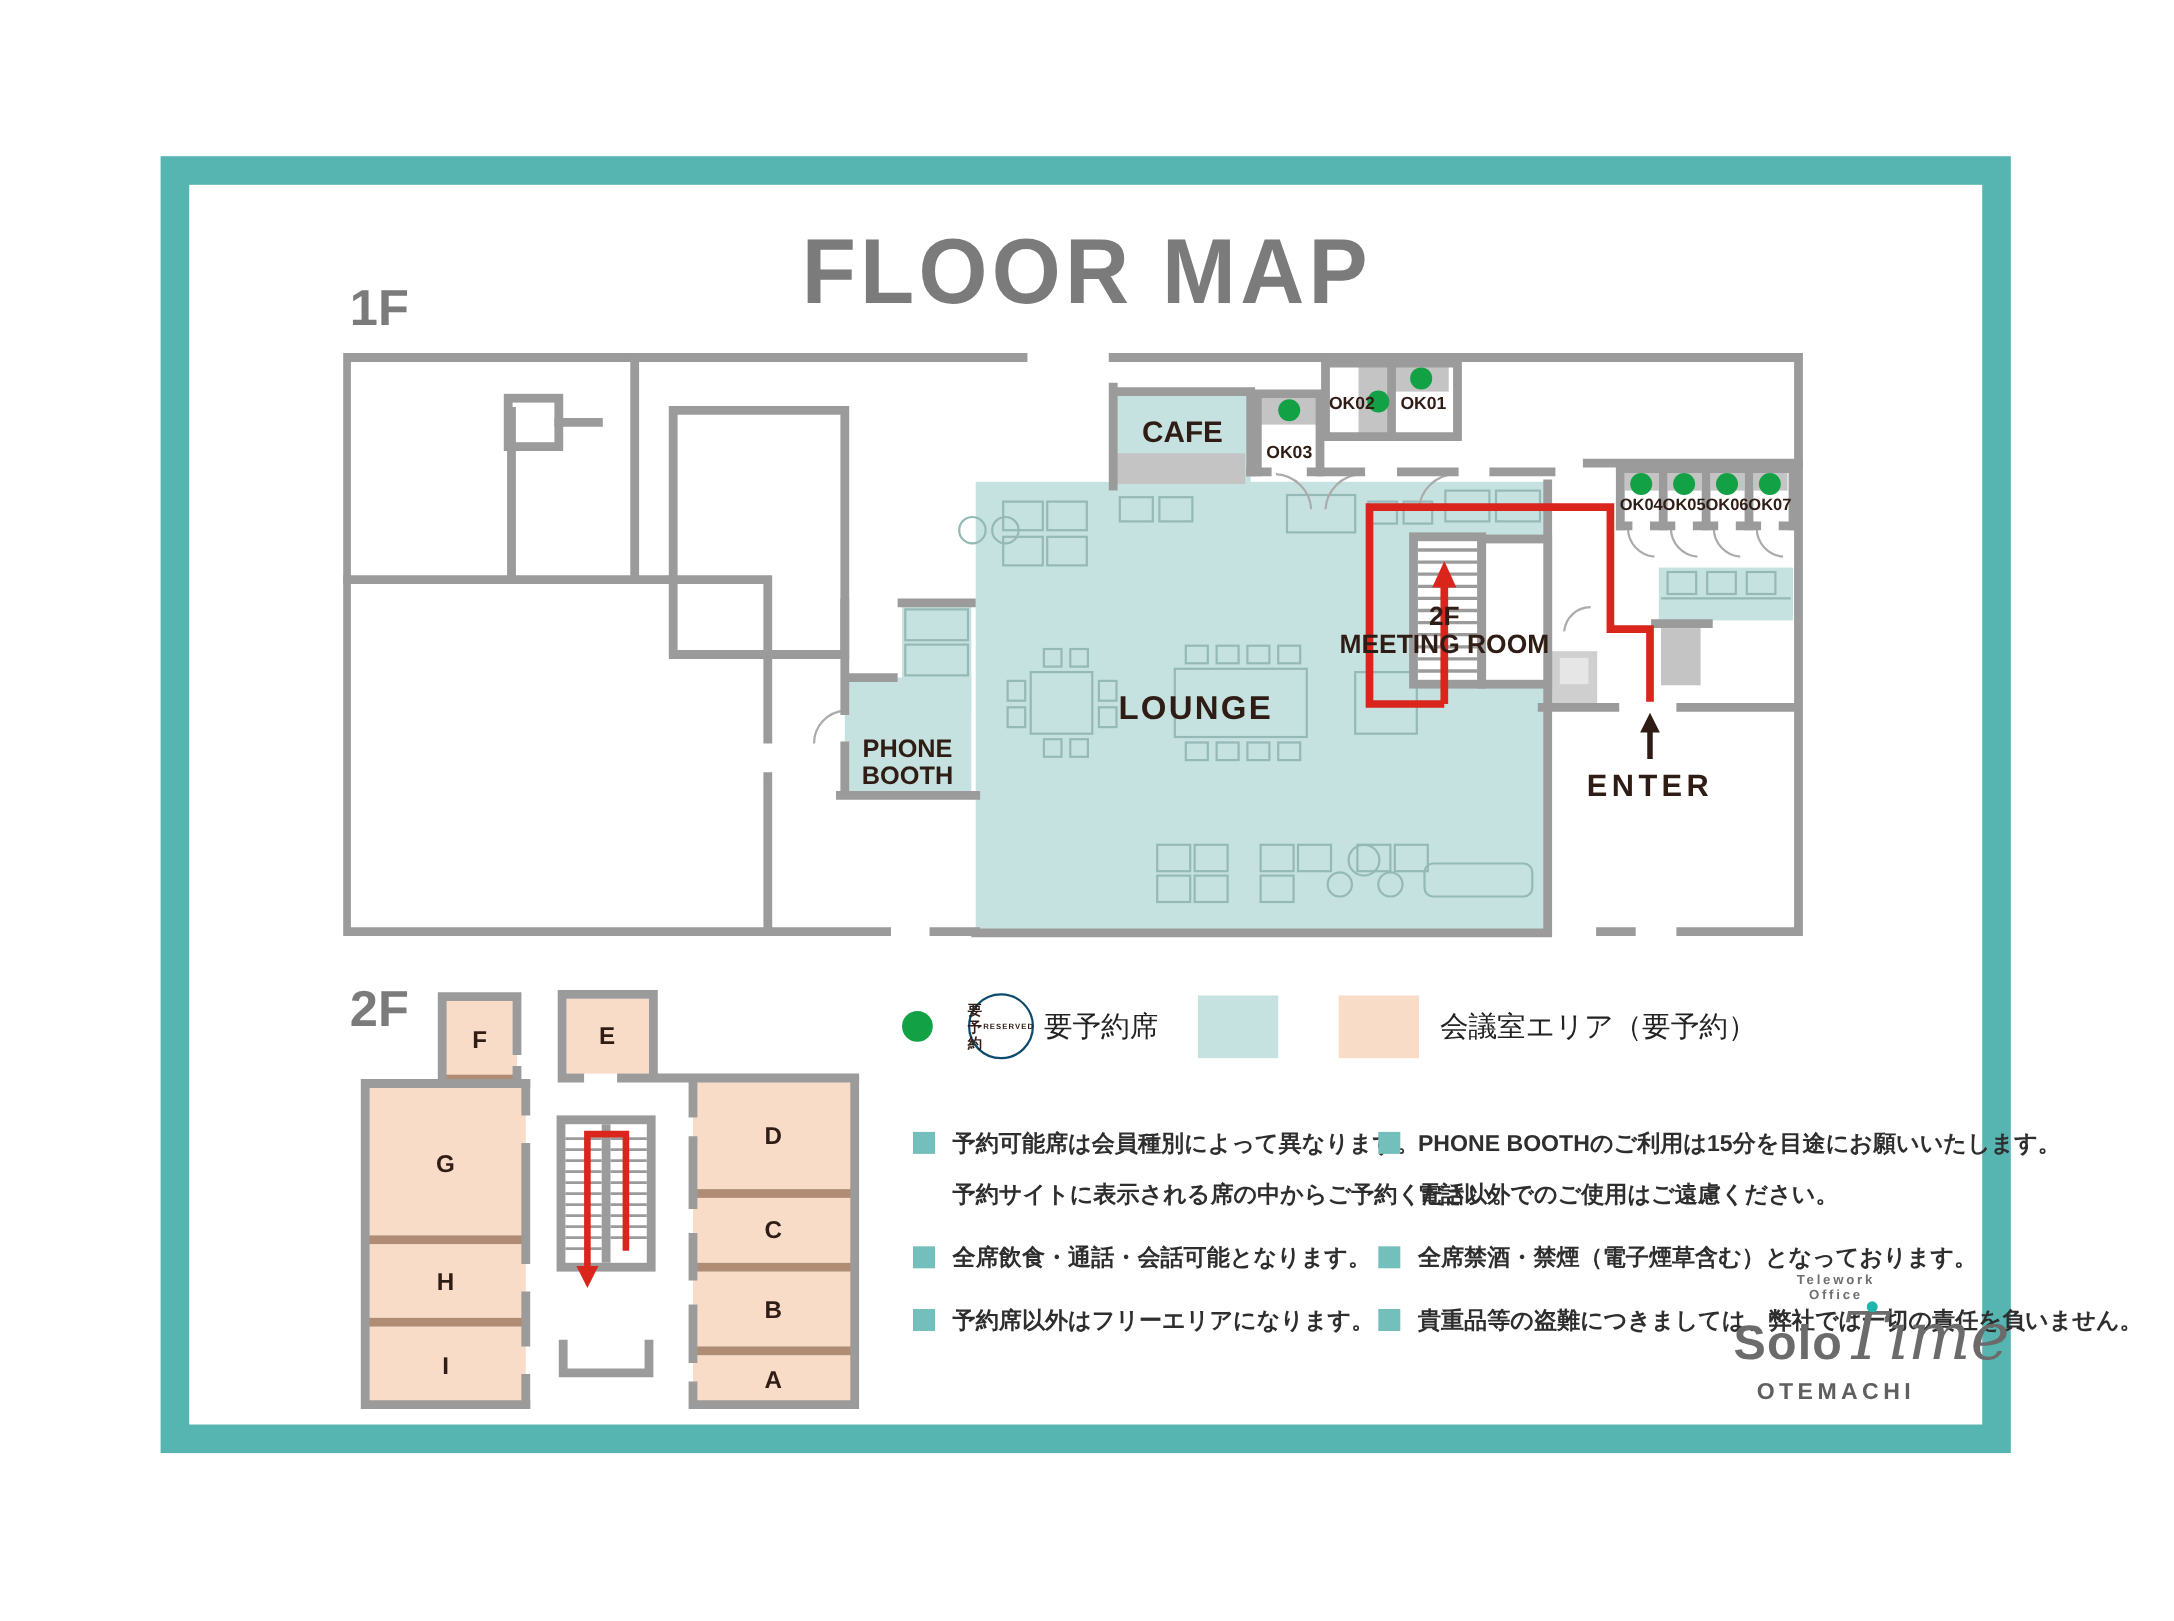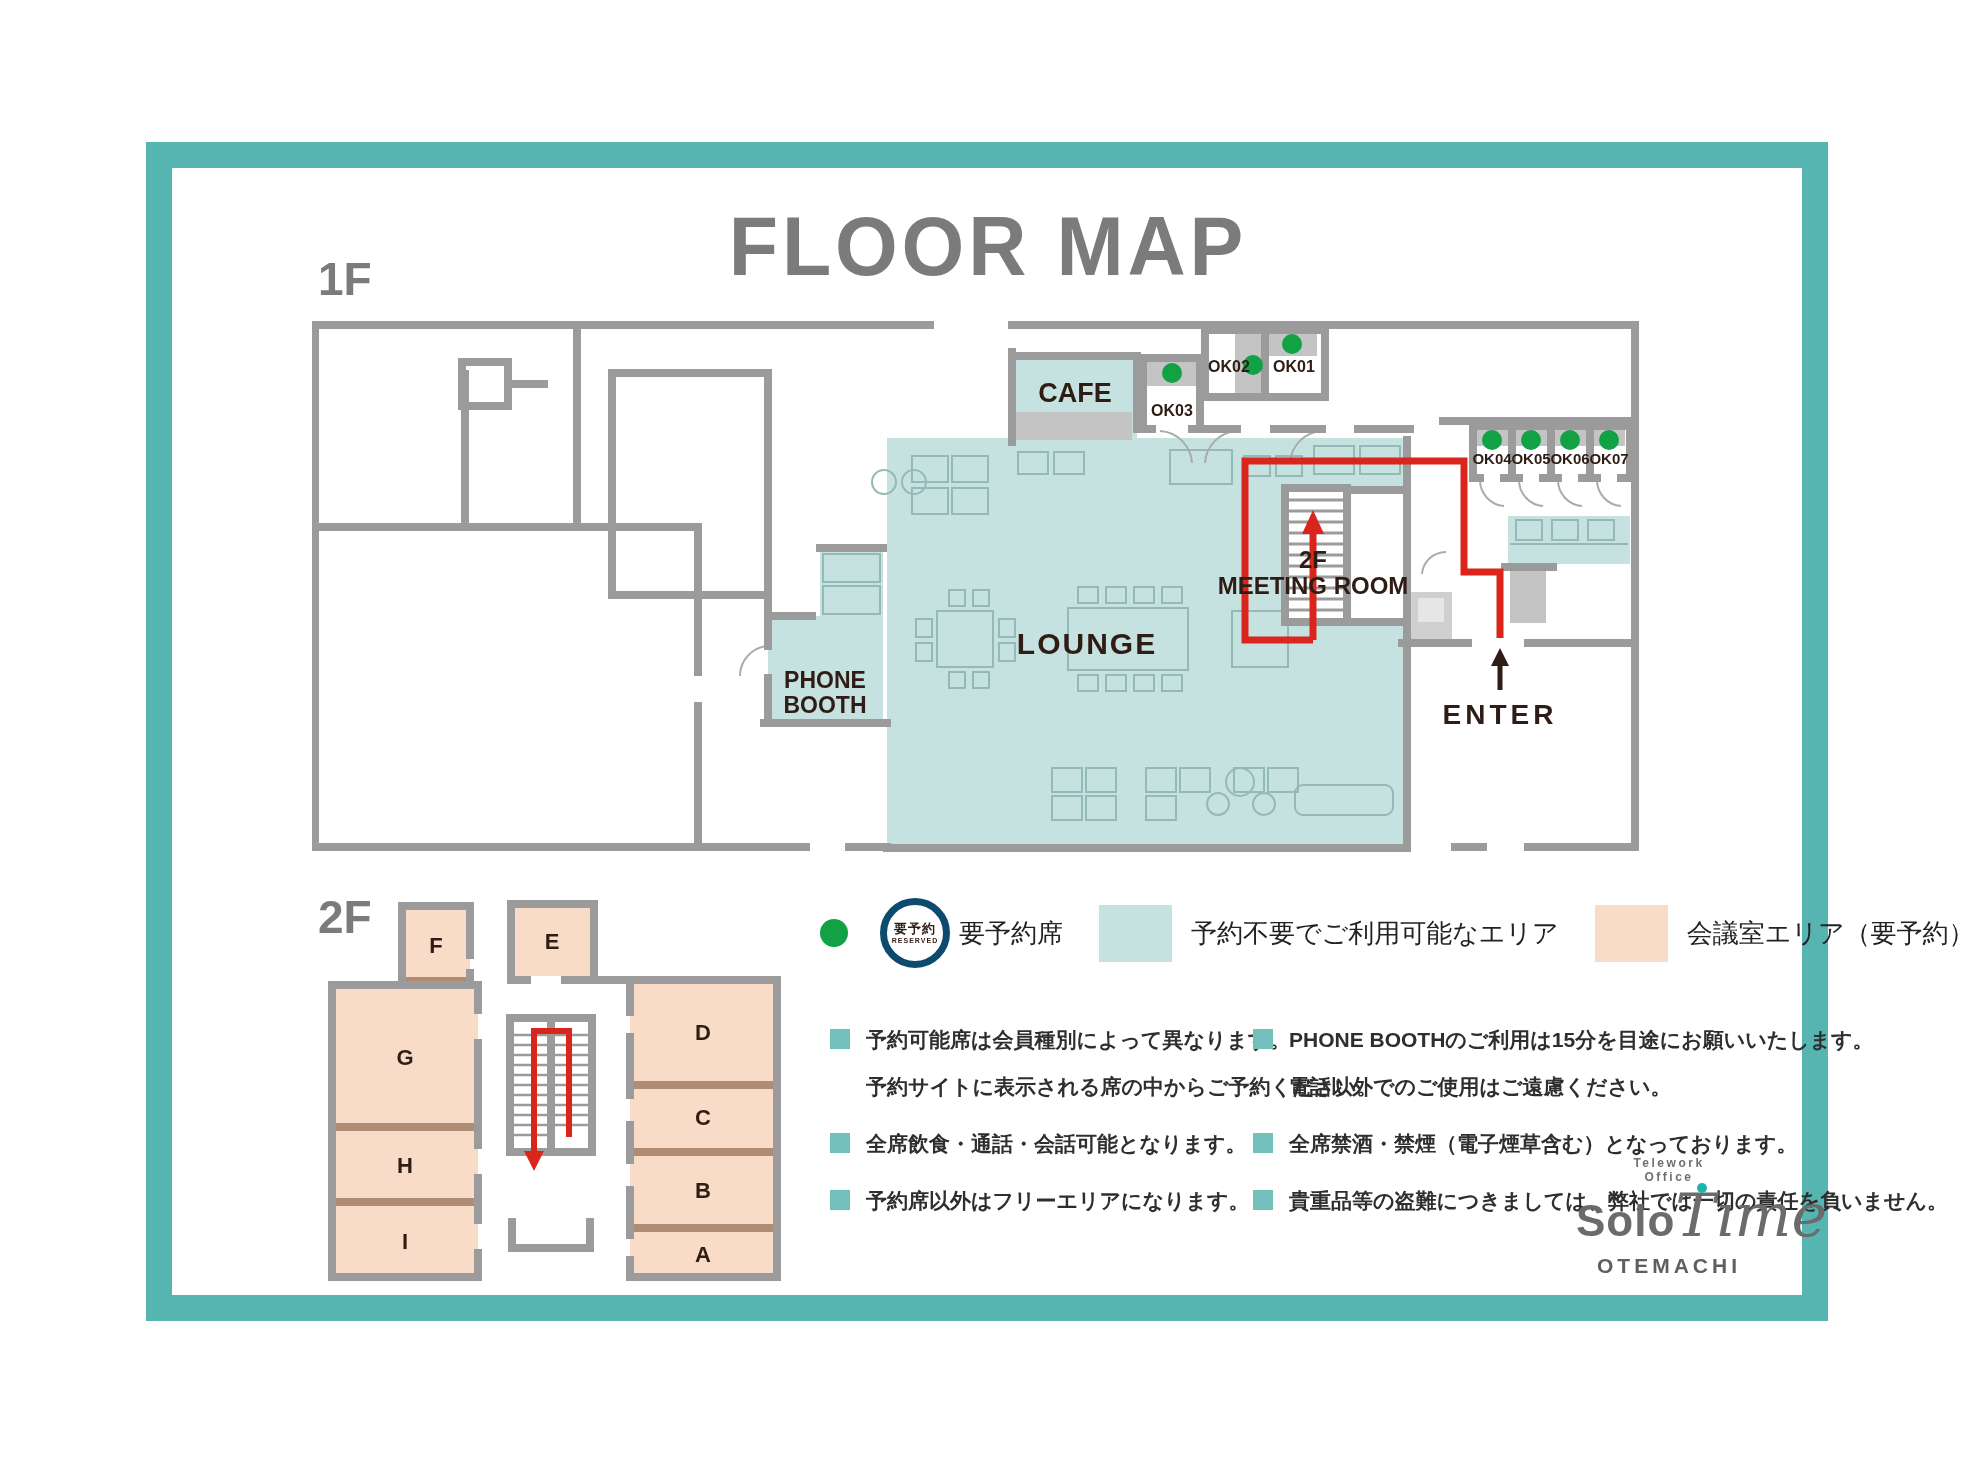--- a/index.html
+++ b/index.html
@@ -6,21 +6,21 @@
   #stage{position:relative;width:1976px;height:1474px;background:#fff;overflow:hidden;}
   #frame{position:absolute;left:146px;top:142px;width:1630px;height:1127px;border:26px solid #56b5b1;}
   .page-title{position:absolute;left:0;right:0;top:198px;text-align:center;font-size:84px;font-weight:700;letter-spacing:4px;color:#7b7b7b;transform:scaleX(.96);}
   .floor-label{position:absolute;font-size:46px;font-weight:700;color:#7b7b7b;}
   #lbl-1f{left:318px;top:252px;}
   #lbl-2f{left:318px;top:890px;}
   svg.plan{position:absolute;}
   svg text{font-family:"Liberation Sans","DejaVu Sans",sans-serif;font-weight:700;fill:#2f1d15;text-anchor:middle;}
   .legend{position:absolute;left:820px;top:900px;height:66px;display:flex;align-items:center;}
   .legend .dot{width:28px;height:28px;border-radius:50%;background:#12a145;margin-right:32px;}
-  .legend .badge{width:56px;height:56px;border-radius:50%;border:7px solid #0c4a6e;background:#fff;display:flex;flex-direction:column;align-items:center;justify-content:center;margin-right:9px;flex:0 0 auto;}
+  .legend .badge{width:56px;height:56px;border-radius:50%;border:2px solid #0c4a6e;background:#fff;display:flex;flex-direction:row;align-items:center;justify-content:center;margin-right:9px;flex:0 0 auto;}
   .legend .badge .b1{font-size:13px;font-weight:700;color:#2f1d15;letter-spacing:1px;line-height:15px;}
   .legend .badge .b2{font-size:7px;font-weight:700;color:#2f1d15;letter-spacing:1px;line-height:9px;}
   .legend .lg-label{font-size:26px;font-weight:400;color:#222;white-space:nowrap;}
   .legend .sw{width:73px;height:57px;margin-right:19px;flex:0 0 auto;}
   .legend .sw.teal{background:#c6e2e0;margin-left:36px;}
   .legend .sw.peach{background:#f8dcc7;margin-left:36px;}
   .notes{position:absolute;display:flex;flex-direction:column;}
   #notes-left{left:830px;top:1016px;width:430px;}
   #notes-right{left:1253px;top:1016px;width:580px;}
   .note{display:flex;margin-bottom:10px;}
@@ -281,21 +281,20 @@
   </svg>
 
   <div class="legend">
     <div class="dot"></div>
     <div class="badge">
       <div class="b1">要予約</div>
       <div class="b2">RESERVED</div>
     </div>
     <div class="lg-label">要予約席</div>
     <div class="sw teal"></div>
-    <div class="lg-label">予約不要でご利用可能なエリア</div>
     <div class="sw peach"></div>
     <div class="lg-label">会議室エリア（要予約）</div>
   </div>
 
   <div class="notes" id="notes-left">
     <div class="note">
       <div class="bullet"></div>
       <div class="txt">
         <div>予約可能席は会員種別によって異なります。</div>
         <div>予約サイトに表示される席の中からご予約ください。</div>

